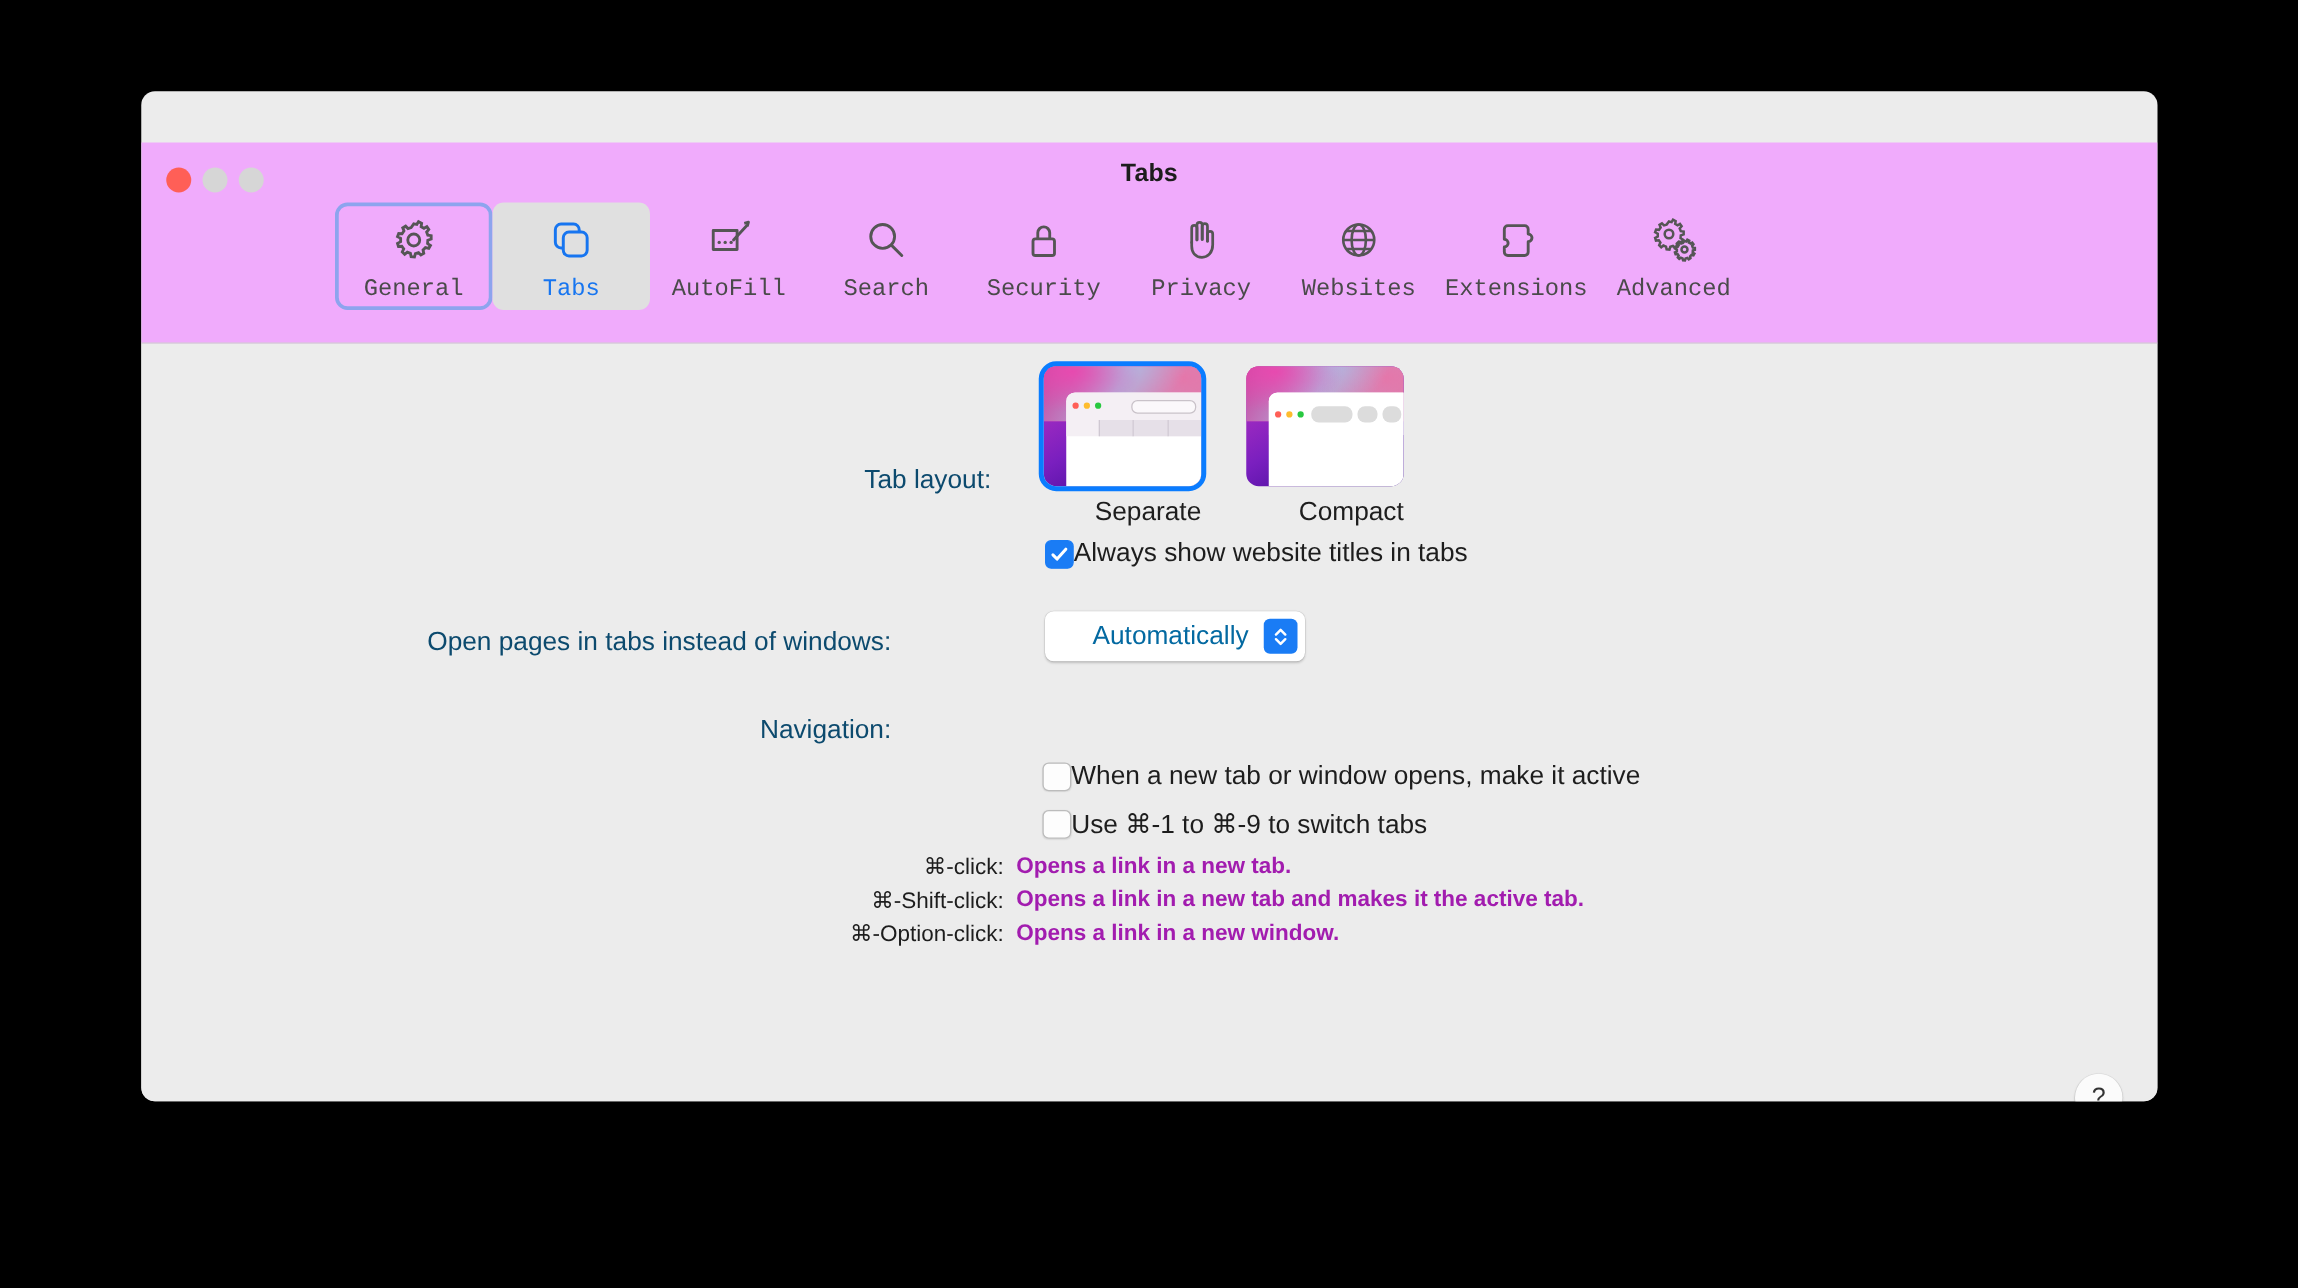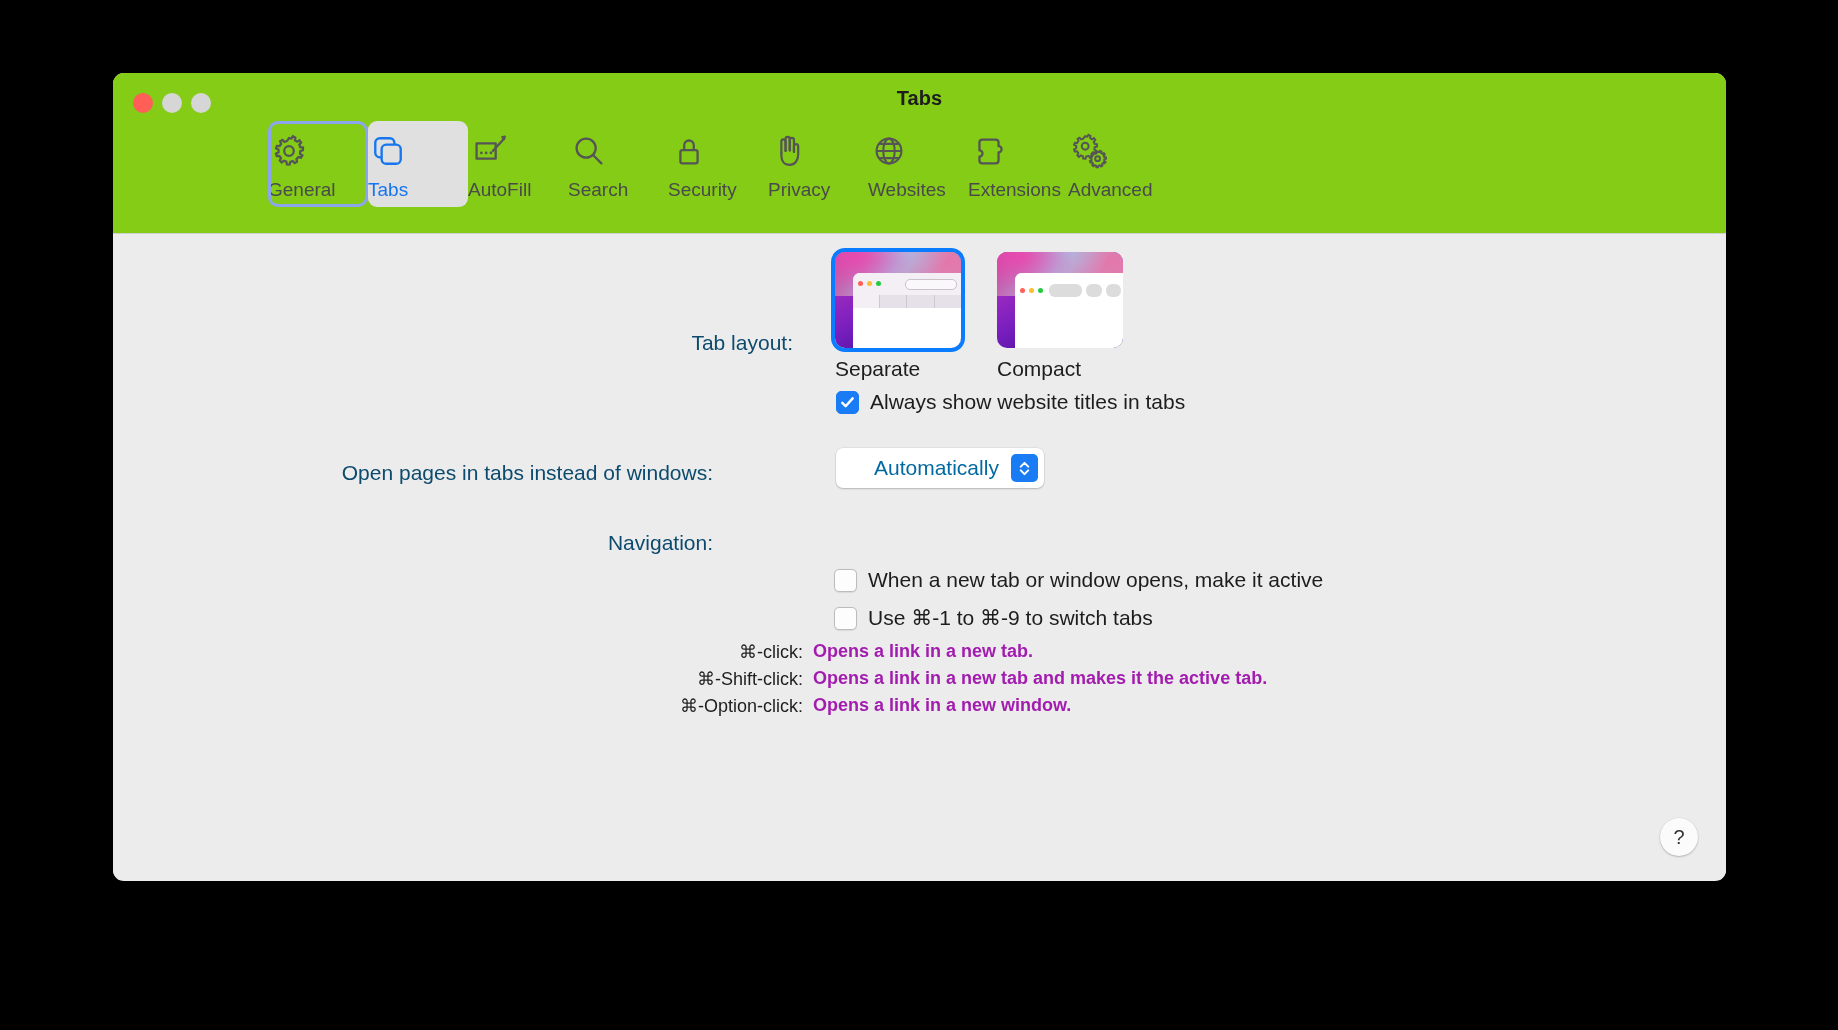--- a/index.html
+++ b/index.html
@@ -29,22 +29,23 @@
     background: #ececec;
     border-radius: 11px;
     box-shadow: 0 18px 60px rgba(0,0,0,0.55);
     overflow: hidden;
   }
 
   
   #titlebar {
     position: relative;
     height: 161px;
-    background: #84cc16;
+    background: #f0abfc;
     border-bottom: 1px solid #d0d0d0;
+    margin-top: 41px;
   }
 
   #traffic-lights {
     position: absolute;
     left: 20px;
     top: 20px;
     display: flex;
     gap: 9px;
   }
   .traffic-light {
@@ -70,29 +71,30 @@
   #toolbar {
     position: absolute;
     left: 155px;
     top: 48px;
     display: flex;
     align-items: flex-start;
     gap: 0px;
   }
 
   .toolbar-item {
-    width: 100px;
+    width: 126px;
     padding: 7px 0 6px 0;
     display: flex;
     flex-direction: column;
-    align-items: flex-start;
+    align-items: center;
     gap: 5px;
     border-radius: 9px;
     cursor: default;
     position: relative;
+    font-family: Liberation Mono, monospace;
   }
   .toolbar-item .ti-icon {
     height: 46px;
     display: flex;
     align-items: center;
     justify-content: center;
   }
   .toolbar-item .ti-label {
     font-size: 19px;
     color: #4a4a4a;
@@ -126,21 +128,21 @@
     white-space: nowrap;
   }
 
   
   #tab-layout-label { left: 380px; top: 97px; width: 300px; }
 
   .thumb-group {
     position: absolute;
     display: flex;
     flex-direction: column;
-    align-items: flex-start;
+    align-items: flex-end;
     gap: 9px;
   }
   #thumb-separate { left: 722px; top: 18px; }
   #thumb-compact  { left: 884px; top: 18px; }
 
   .thumb {
     width: 126px;
     height: 96px;
     border-radius: 10px;
     position: relative;
@@ -237,21 +239,20 @@
   .thumb-caption {
     font-size: 21px;
     color: #1d1d1d;
   }
 
   
   .checkbox-row {
     position: absolute;
     display: flex;
     align-items: center;
-    gap: 11px;
     justify-content: center;
   }
   .cb {
     width: 23px; height: 23px;
     border-radius: 5px;
     flex: none;
     position: relative;
   }
   .cb.on {
     background: #1a7cf5;

